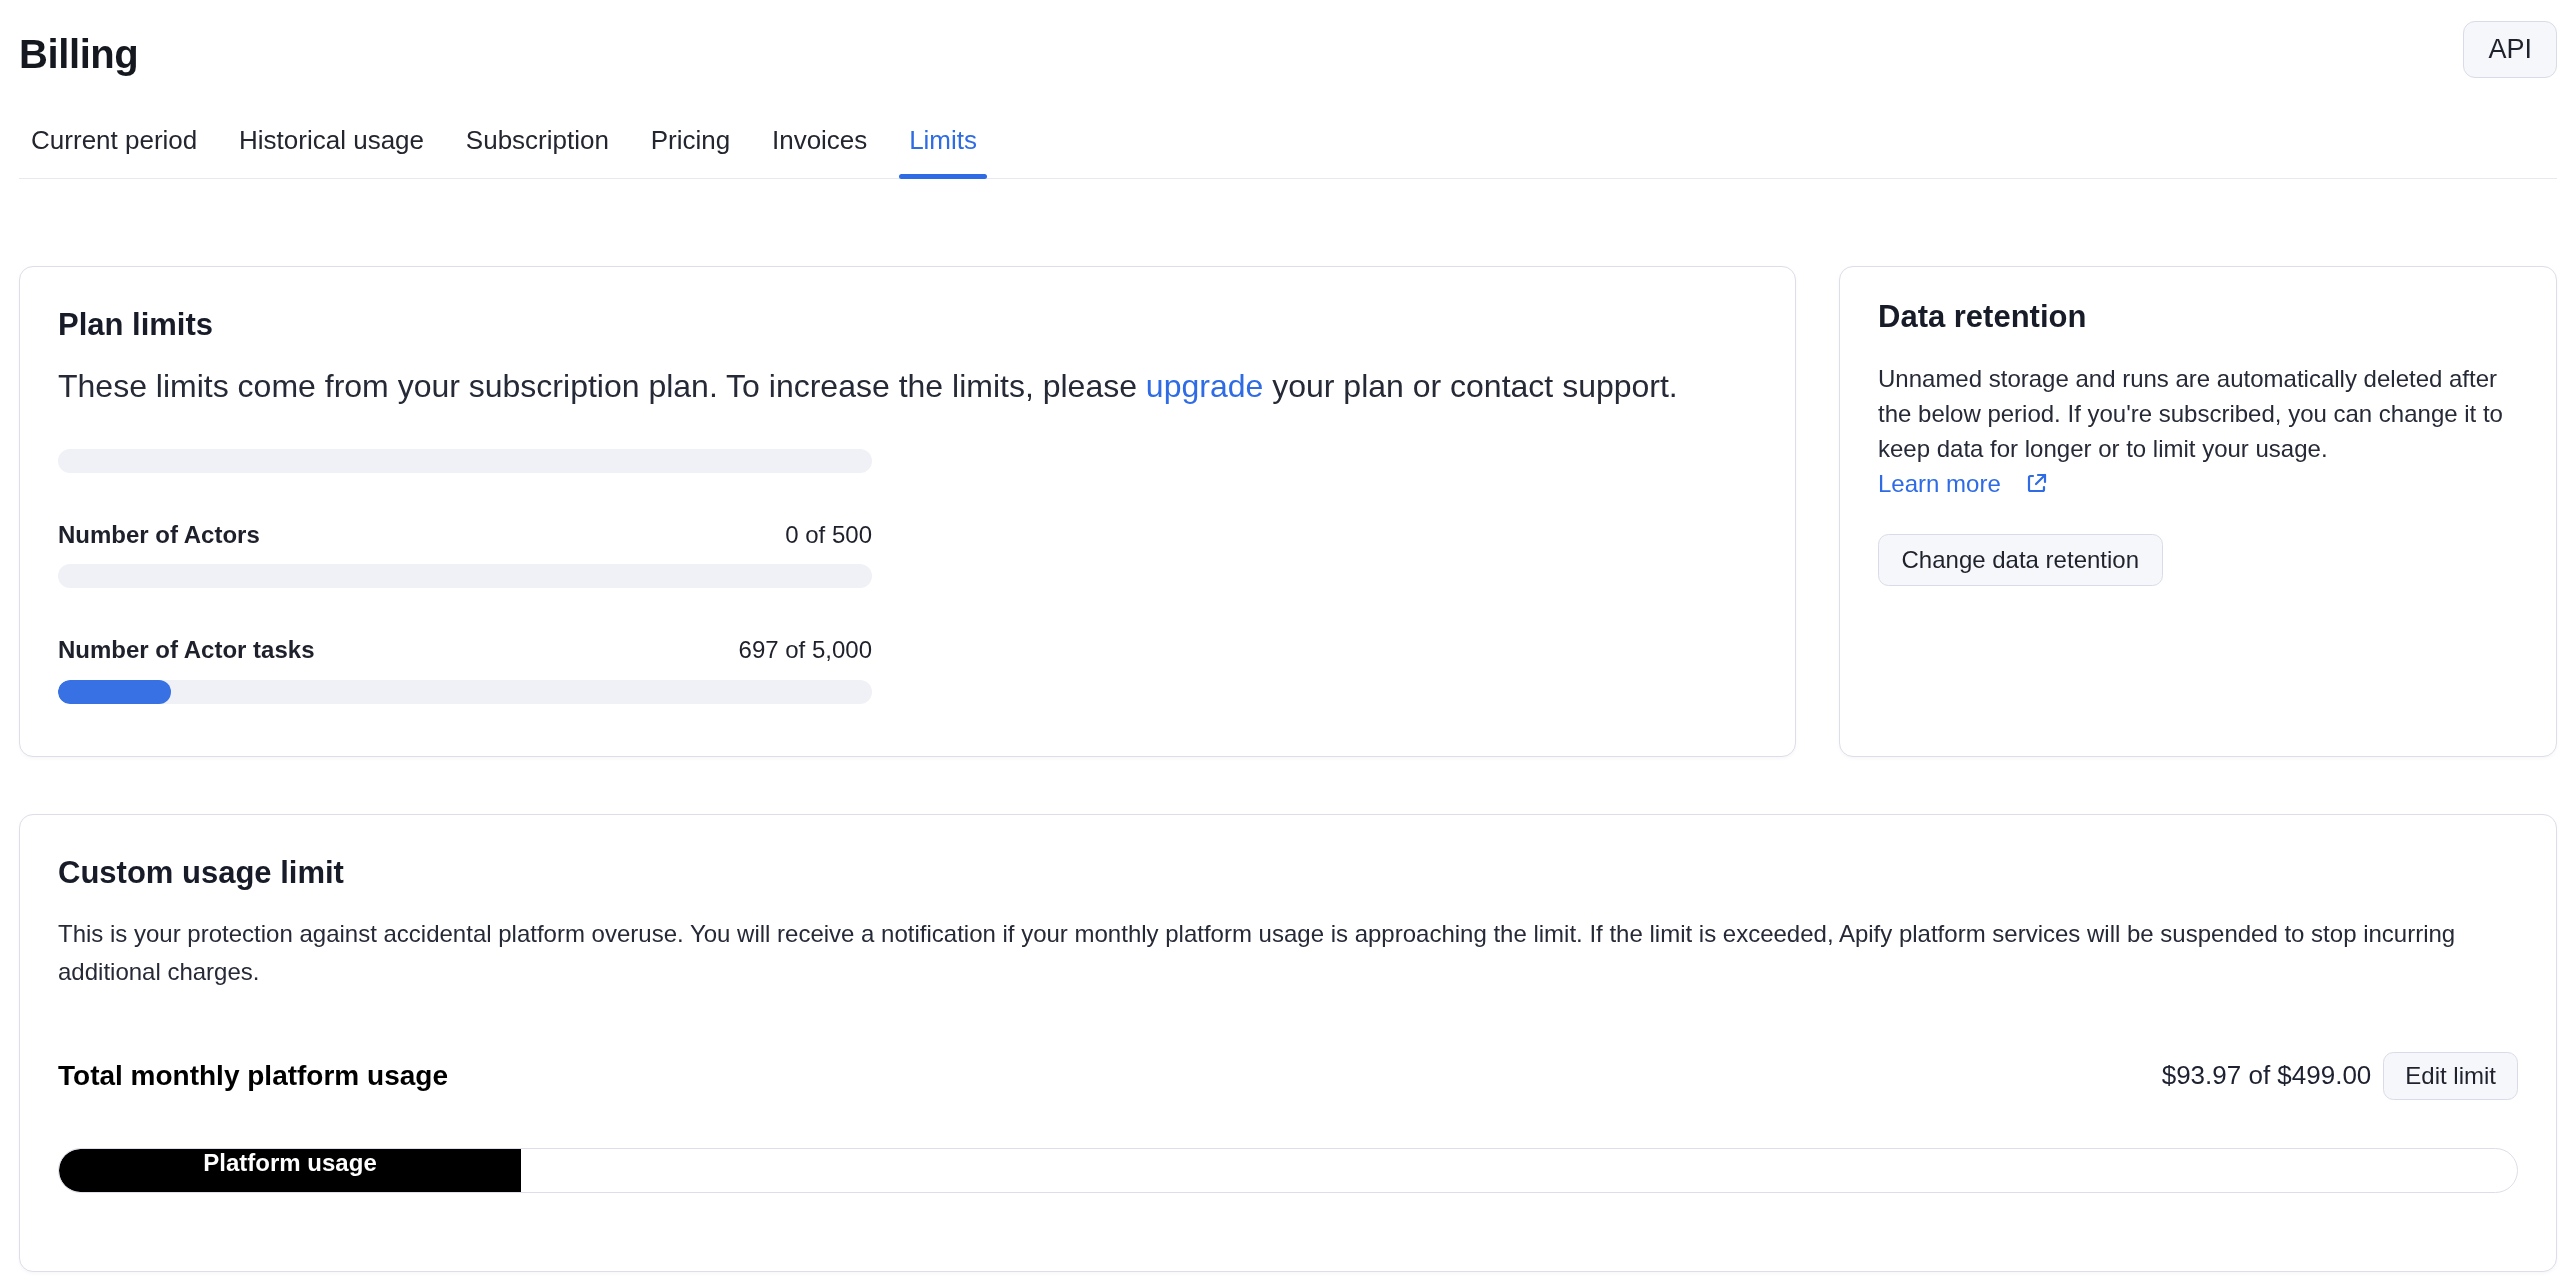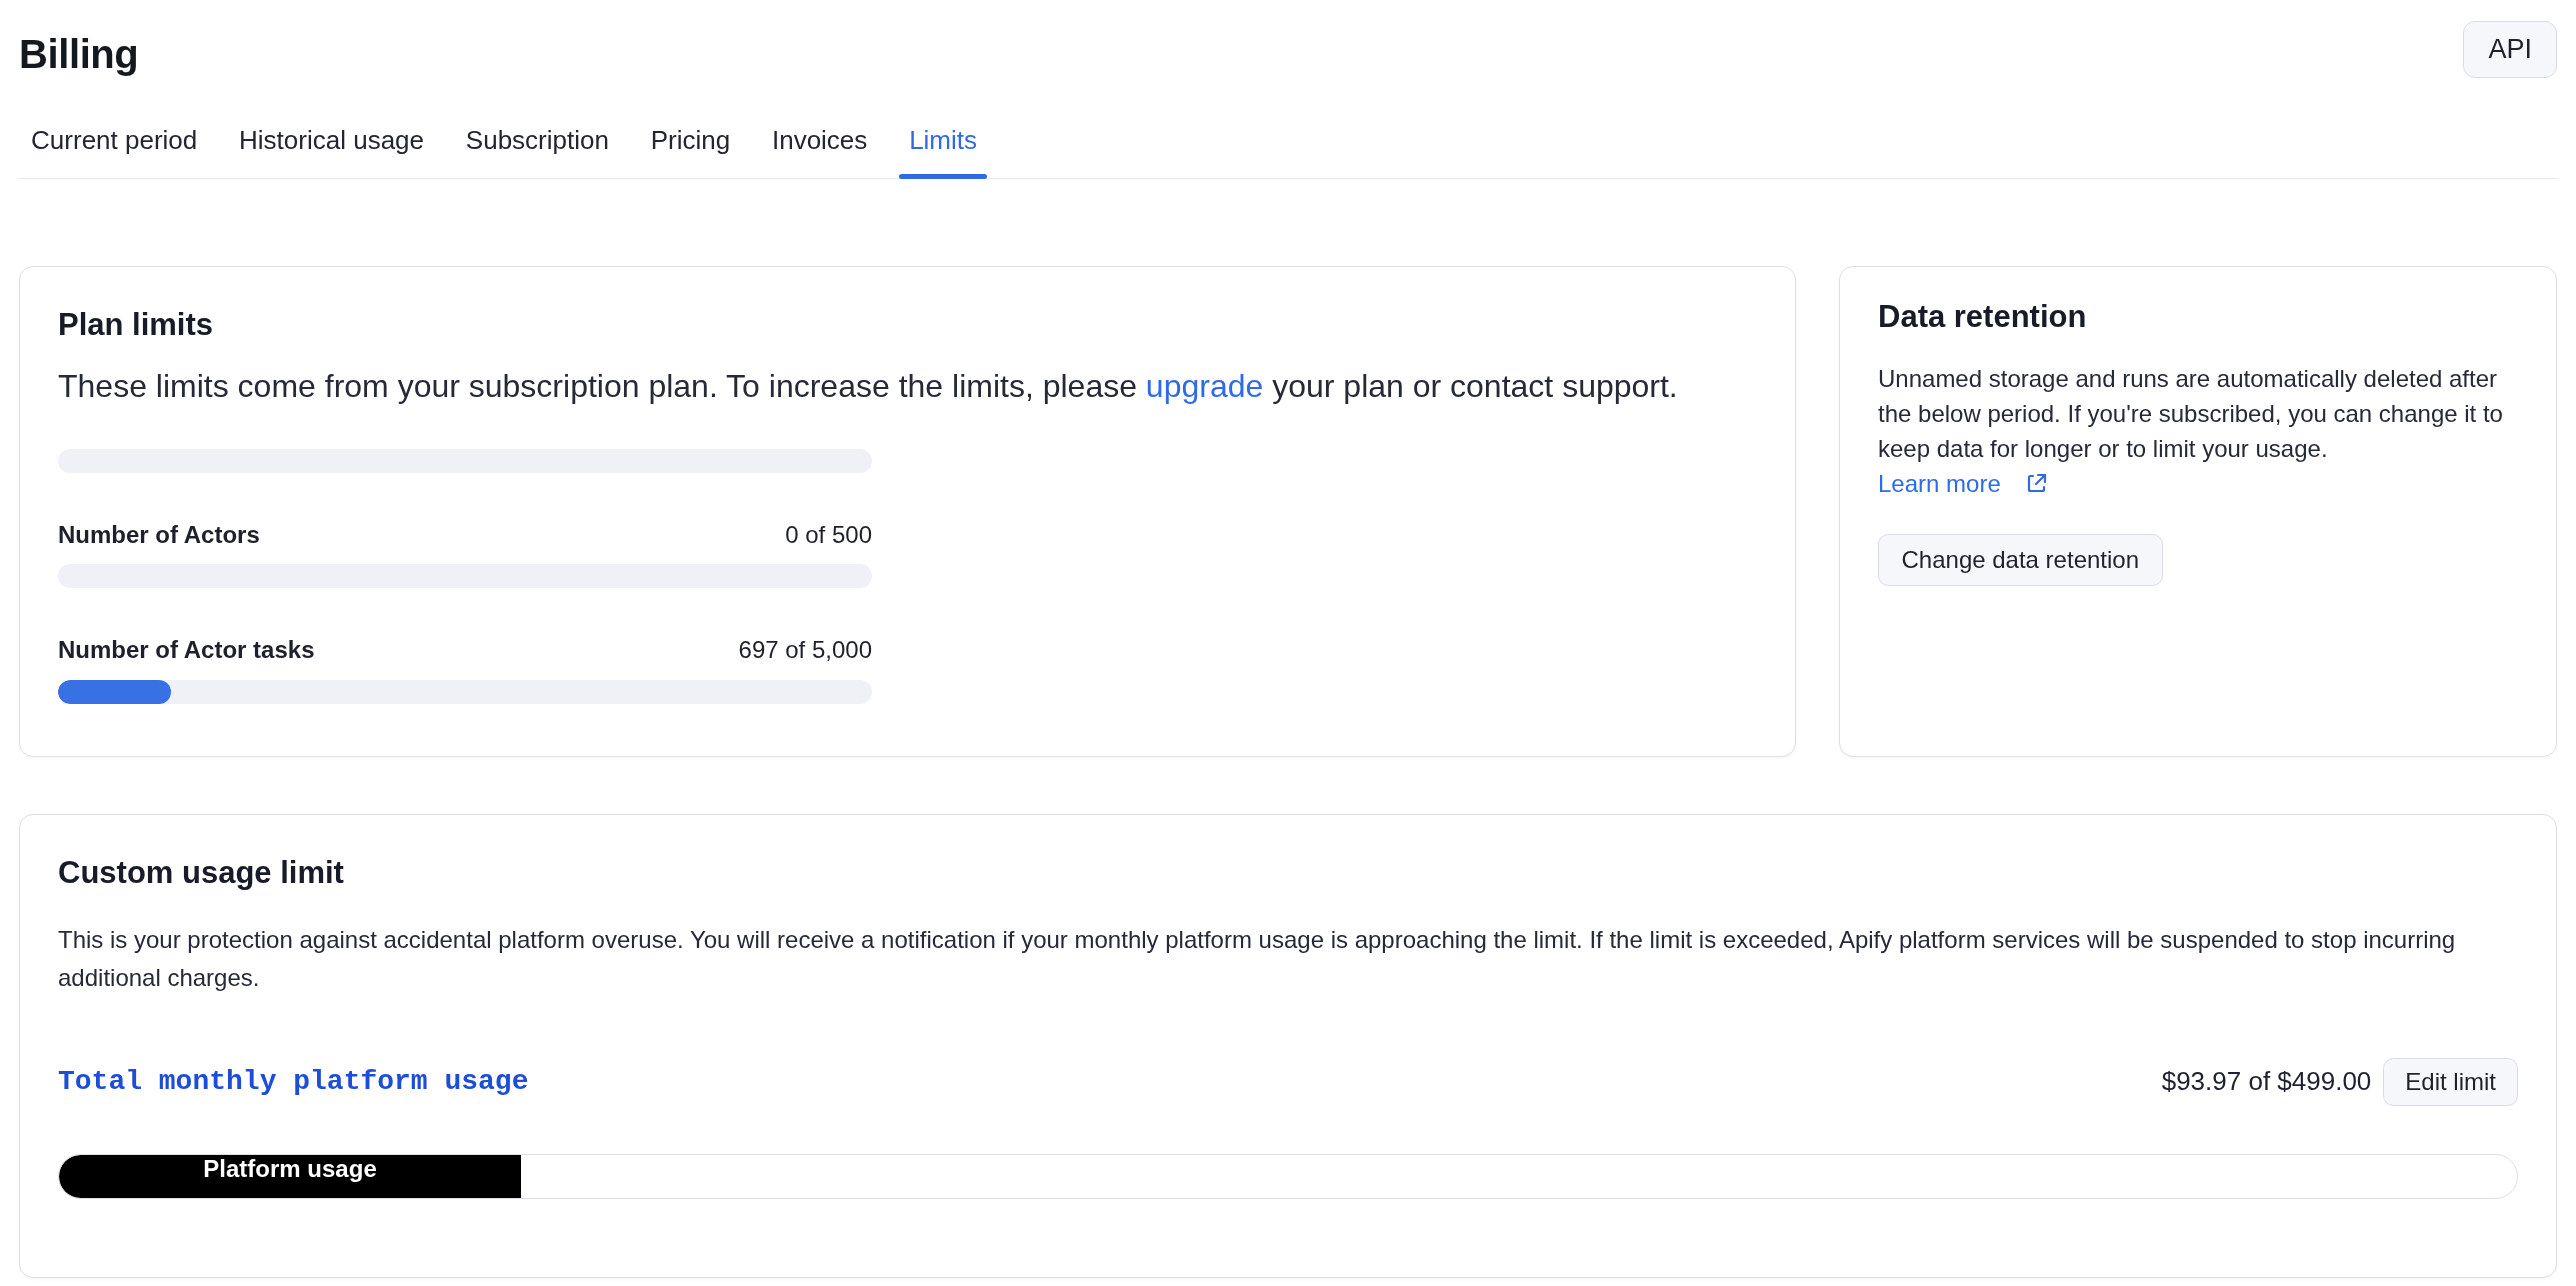--- a/index.html
+++ b/index.html
@@ -68,24 +68,24 @@
 
   .retention-card { width: 718px; padding: 32px 38px; }
   .retention-card h2 { margin-bottom: 26px; }
   .retention-desc { font-size: 24px; line-height: 35px; color: #262a37; }
   .learn-more { display: inline-flex; align-items: center; gap: 24px; font-size: 24px; line-height: 35px; }
   .retention-value { font-size: 40px; font-weight: 700; color: #15181f; margin-top: 50px; }
   .retention-btn { height: 52px; padding: 0 22.5px; font-size: 24px; font-weight: 500; margin-top: 33px; border-radius: 10.4px; }
 
   .row2 { margin-top: 57px; }
   .usage-card { padding: 40px 38px 78px; }
-  .usage-card h2 { margin-bottom: 30px; }
+  .usage-card h2 { margin-bottom: 24px; }
   .usage-desc { font-size: 24px; line-height: 38px; color: #262a37; }
   .usage-header { display: flex; justify-content: space-between; align-items: center; margin-top: 61px; }
-  .usage-label { font-size: 28px; font-weight: 600; color: #1d4ed8; font-family: Liberation Mono, monospace; }
+  .usage-label { font-size: 28px; font-weight: 600; color: #000000; }
   .usage-right { display: flex; align-items: center; gap: 12px; }
   .usage-value { font-size: 26px; color: #1d2130; }
   .edit-btn { height: 48px; padding: 0 21px; font-size: 24px; font-weight: 500; border-radius: 10.4px; }
   .platform-track {
     margin-top: 48px; height: 45px; background: #ffffff;
     border: 1.7px solid #dcdee9; border-radius: 22.5px; overflow: hidden;
   }
   .platform-fill {
     height: 100%; background: #000000; border-radius: 21px 0 0 21px;
     display: flex; justify-content: center;

